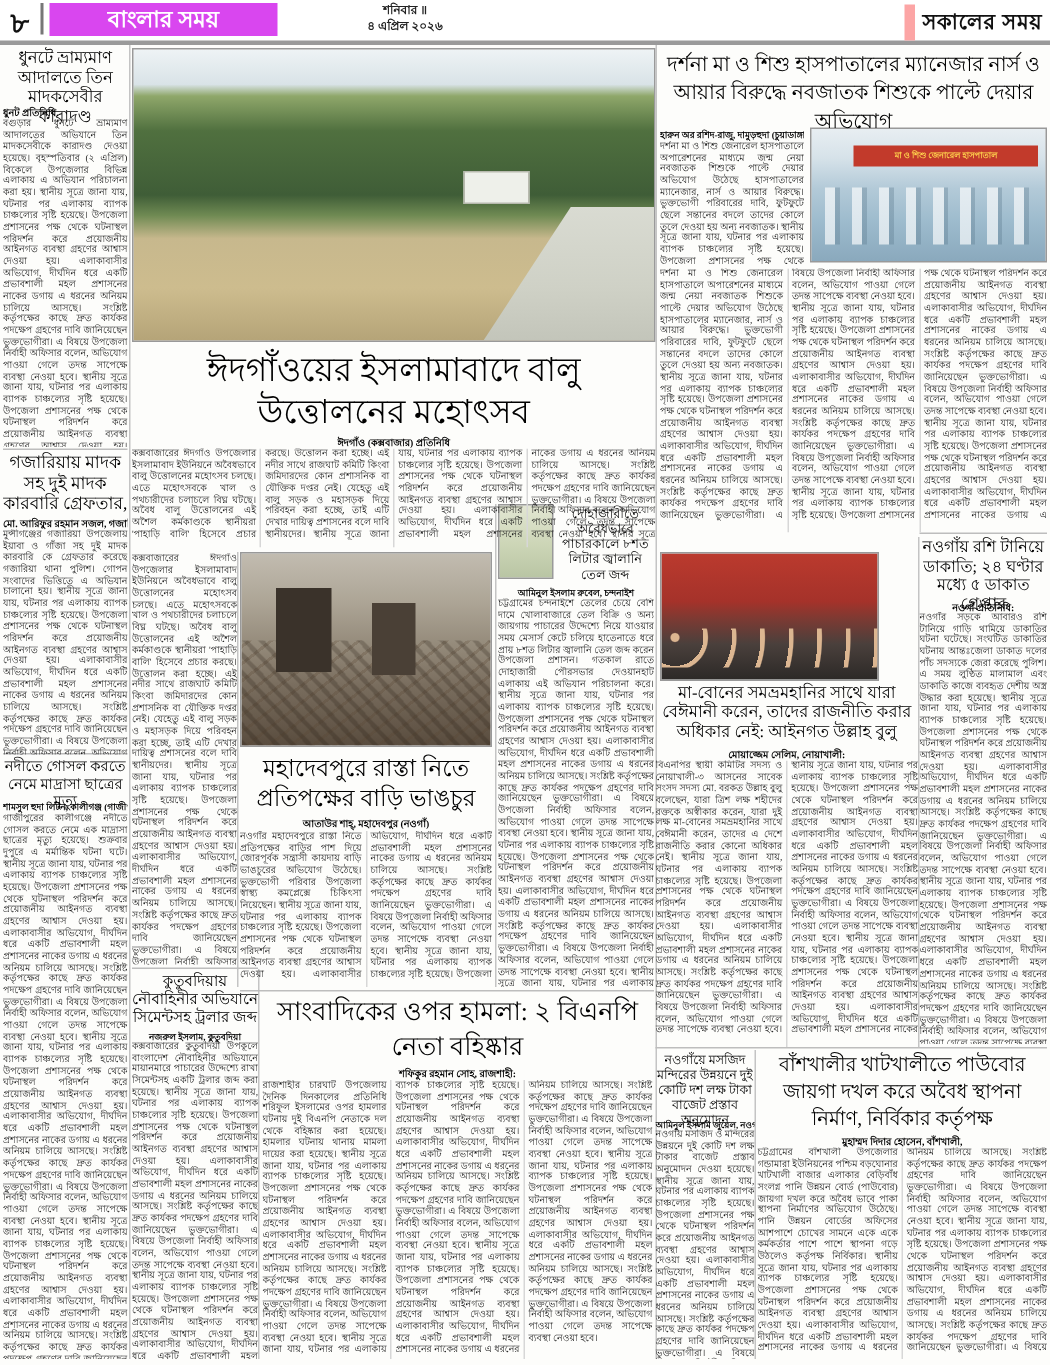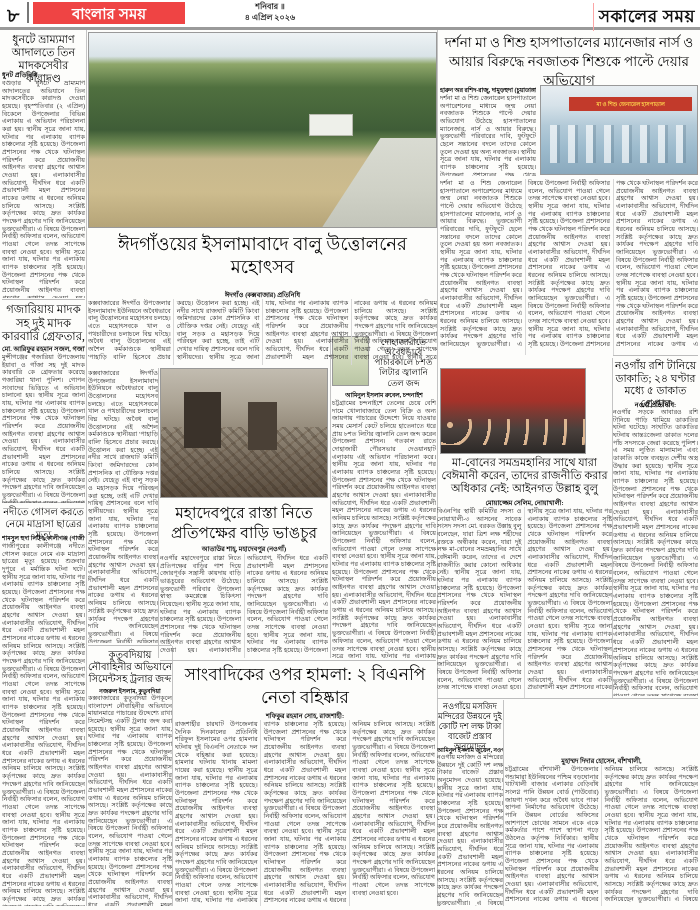--- a/index.html
+++ b/index.html
@@ -3,27 +3,27 @@
 <meta charset="utf-8">
 <style>
   html,body{margin:0;padding:0;background:#e8e8e8;}
   .page{position:relative;width:700px;height:910px;background:#fdfdfb;margin:0 auto;
         font-family:"Liberation Serif","DejaVu Serif",serif;color:#111;overflow:hidden;}
   
   .hdr{position:absolute;left:0;top:0;width:700px;height:27px;background:#fff;
        border-bottom:3px solid #9a9a9a;}
   .pgnum{position:absolute;left:7px;top:1px;font-size:19px;font-weight:bold;}
   .hdr-bar{position:absolute;left:27px;top:2px;width:2px;height:21px;background:#777;}
-  .sectionbox{position:absolute;left:33px;top:2px;width:152px;height:22px;background:#ef4444;
+  .sectionbox{position:absolute;left:33px;top:2px;width:152px;height:22px;background:#d946ef;
        color:#fff;font-size:15px;font-weight:bold;text-align:center;line-height:23px;
        font-family:"Liberation Sans",sans-serif;}
   .dateblk{position:absolute;left:225px;top:2px;width:90px;font-size:8px;line-height:1.35;
        text-align:center;font-weight:bold;color:#222;}
-  .masthead{position:absolute;right:5px;top:3px;font-size:17px;font-weight:bold;
-       border-left:1px solid #fca5a5;padding-left:5px;letter-spacing:.5px;
+  .masthead{position:absolute;right:5px;top:3px;font-size:14px;font-weight:bold;
+       border-left:7px solid #fca5a5;padding-left:5px;letter-spacing:.5px;
        font-family:"Liberation Sans",sans-serif;}
   
   .hl{position:absolute;font-weight:normal;text-align:center;line-height:1.18;color:#000;}
   .by{position:absolute;font-size:6.5px;font-weight:bold;text-align:center;color:#000;overflow:hidden;white-space:nowrap;}
   .bd{position:absolute;font-size:6.3px;line-height:1.22;text-align:justify;overflow:hidden;color:#1c1c1c;}
   .c2{column-count:2;column-gap:6px;column-rule:1px solid #d7d7d7;}
   .c3{column-count:3;column-gap:6px;column-rule:1px solid #d7d7d7;}
   .c4{column-count:4;column-gap:6px;column-rule:1px solid #d7d7d7;}
   
   .vrule{position:absolute;width:1px;background:#c4c4c4;}
@@ -55,21 +55,21 @@
   #ph-meeting{left:440px;top:368px;width:146px;height:86px;
     background:linear-gradient(180deg,#bb3a2e 0%,#a5322a 38%,#7c3a33 52%,#4a403c 72%,#2c2927 100%);}
   #ph-meeting::after{content:"";position:absolute;left:0;right:0;bottom:10%;height:30%;
     background:repeating-radial-gradient(circle at 9px 6px,#dcb691 0 2.6px,rgba(0,0,0,0) 3.4px 19px);}
   #ph-inset{left:332px;top:336px;width:37px;height:50px;
     background:linear-gradient(180deg,#e2e6d2 0%,#ccd5b6 55%,#b9c5a4 100%);}
   
   #hl-dhunot{left:2px;top:33px;width:83px;font-size:11px;}
   #hl-gajaria{left:2px;top:303px;width:83px;font-size:11.5px;}
   #hl-nodi{left:2px;top:506px;width:83px;font-size:9.8px;}
-  #hl-balu{left:90px;top:233px;width:345px;font-size:18px;line-height:1.25;}
+  #hl-balu{left:90px;top:233px;width:345px;font-size:22px;line-height:1.25;}
   #hl-kutubdia{left:88px;top:649px;width:84px;font-size:10px;}
   #hl-mohadebpur{left:160px;top:503px;width:168px;font-size:15.5px;line-height:1.3;}
   #hl-dohajari{left:371px;top:337px;width:65px;font-size:8.6px;text-align:center;}
   #hl-hospital{left:440px;top:34px;width:258px;font-size:13.5px;line-height:1.4;}
   #hl-roshi{left:613px;top:359px;width:85px;font-size:10.8px;}
   #hl-meeting{left:437px;top:456px;width:175px;font-size:11px;}
   #hl-shangbadik{left:175px;top:664px;width:260px;font-size:17px;line-height:1.35;}
   #hl-masjid{left:437px;top:702px;width:66px;font-size:8.4px;}
   #hl-banshkhali{left:505px;top:701px;width:193px;font-size:13px;line-height:1.4;}
   
@@ -184,16 +184,17 @@
   <div class="bd c2" id="bd-meeting">বিএনপির স্থায়ী কমিটির সদস্য ও নোয়াখালী-৩ আসনের সাবেক সংসদ সদস্য মো. বরকত উল্লাহ বুলু বলেছেন, যারা ত্রিশ লক্ষ শহীদের রক্তকে অস্বীকার করেন, যারা দুই লক্ষ মা-বোনের সমভ্রমহানির সাথে বেঈমানী করেন, তাদের এ দেশে রাজনীতি করার কোনো অধিকার নেই। স্থানীয় সূত্রে জানা যায়, ঘটনার পর এলাকায় ব্যাপক চাঞ্চল্যের সৃষ্টি হয়েছে। উপজেলা প্রশাসনের পক্ষ থেকে ঘটনাস্থল পরিদর্শন করে প্রয়োজনীয় আইনগত ব্যবস্থা গ্রহণের আশ্বাস দেওয়া হয়। এলাকাবাসীর অভিযোগ, দীর্ঘদিন ধরে একটি প্রভাবশালী মহল প্রশাসনের নাকের ডগায় এ ধরনের অনিয়ম চালিয়ে আসছে। সংশ্লিষ্ট কর্তৃপক্ষের কাছে দ্রুত কার্যকর পদক্ষেপ গ্রহণের দাবি জানিয়েছেন ভুক্তভোগীরা। এ বিষয়ে উপজেলা নির্বাহী অফিসার বলেন, অভিযোগ পাওয়া গেলে তদন্ত সাপেক্ষে ব্যবস্থা নেওয়া হবে। স্থানীয় সূত্রে জানা যায়, ঘটনার পর এলাকায় ব্যাপক চাঞ্চল্যের সৃষ্টি হয়েছে। উপজেলা প্রশাসনের পক্ষ থেকে ঘটনাস্থল পরিদর্শন করে প্রয়োজনীয় আইনগত ব্যবস্থা গ্রহণের আশ্বাস দেওয়া হয়। এলাকাবাসীর অভিযোগ, দীর্ঘদিন ধরে একটি প্রভাবশালী মহল প্রশাসনের নাকের ডগায় এ ধরনের অনিয়ম চালিয়ে আসছে। সংশ্লিষ্ট কর্তৃপক্ষের কাছে দ্রুত কার্যকর পদক্ষেপ গ্রহণের দাবি জানিয়েছেন ভুক্তভোগীরা। এ বিষয়ে উপজেলা নির্বাহী অফিসার বলেন, অভিযোগ পাওয়া গেলে তদন্ত সাপেক্ষে ব্যবস্থা নেওয়া হবে। স্থানীয় সূত্রে জানা যায়, ঘটনার পর এলাকায় ব্যাপক চাঞ্চল্যের সৃষ্টি হয়েছে। উপজেলা প্রশাসনের পক্ষ থেকে ঘটনাস্থল পরিদর্শন করে প্রয়োজনীয় আইনগত ব্যবস্থা গ্রহণের আশ্বাস দেওয়া হয়। এলাকাবাসীর অভিযোগ, দীর্ঘদিন ধরে একটি প্রভাবশালী মহল প্রশাসনের নাকের ডগায় এ ধরনের অনিয়ম চালিয়ে আসছে। সংশ্লিষ্ট কর্তৃপক্ষের কাছে দ্রুত কার্যকর পদক্ষেপ গ্রহণের দাবি জানিয়েছেন ভুক্তভোগীরা। এ বিষয়ে উপজেলা নির্বাহী অফিসার বলেন, অভিযোগ পাওয়া গেলে তদন্ত সাপেক্ষে ব্যবস্থা নেওয়া হবে। স্থানীয় সূত্রে জানা যায়, ঘটনার পর এলাকায় ব্যাপক চাঞ্চল্যের সৃষ্টি হয়েছে। উপজেলা প্রশাসনের পক্ষ থেকে ঘটনাস্থল পরিদর্শন করে প্রয়োজনীয় আইনগত ব্যবস্থা গ্রহণের আশ্বাস দেওয়া হয়। এলাকাবাসীর অভিযোগ, দীর্ঘদিন ধরে একটি প্রভাবশালী মহল প্রশাসনের নাকের ডগায় এ ধরনের অনিয়ম চালিয়ে আসছে। সংশ্লিষ্ট কর্তৃপক্ষের কাছে দ্রুত কার্যকর পদক্ষেপ গ্রহণের দাবি জানিয়েছেন ভুক্তভোগীরা। এ বিষয়ে উপজেলা নির্বাহী অফিসার বলেন, অভিযোগ পাওয়া গেলে তদন্ত সাপেক্ষে ব্যবস্থা নেওয়া হবে। </div>
 
   <div class="hl" id="hl-shangbadik">সাংবাদিকের ওপর হামলা: ২ বিএনপি নেতা বহিষ্কার</div>
   <div class="by" id="by-shangbadik">শফিকুর রহমান সোহ, রাজশাহী:</div>
   <div class="bd c3" id="bd-shangbadik">রাজশাহীর চারঘাট উপজেলায় দৈনিক দিনকালের প্রতিনিধি শরিফুল ইসলামের ওপর হামলার ঘটনায় দুই বিএনপি নেতাকে দল থেকে বহিষ্কার করা হয়েছে। হামলার ঘটনায় থানায় মামলা দায়ের করা হয়েছে। স্থানীয় সূত্রে জানা যায়, ঘটনার পর এলাকায় ব্যাপক চাঞ্চল্যের সৃষ্টি হয়েছে। উপজেলা প্রশাসনের পক্ষ থেকে ঘটনাস্থল পরিদর্শন করে প্রয়োজনীয় আইনগত ব্যবস্থা গ্রহণের আশ্বাস দেওয়া হয়। এলাকাবাসীর অভিযোগ, দীর্ঘদিন ধরে একটি প্রভাবশালী মহল প্রশাসনের নাকের ডগায় এ ধরনের অনিয়ম চালিয়ে আসছে। সংশ্লিষ্ট কর্তৃপক্ষের কাছে দ্রুত কার্যকর পদক্ষেপ গ্রহণের দাবি জানিয়েছেন ভুক্তভোগীরা। এ বিষয়ে উপজেলা নির্বাহী অফিসার বলেন, অভিযোগ পাওয়া গেলে তদন্ত সাপেক্ষে ব্যবস্থা নেওয়া হবে। স্থানীয় সূত্রে জানা যায়, ঘটনার পর এলাকায় ব্যাপক চাঞ্চল্যের সৃষ্টি হয়েছে। উপজেলা প্রশাসনের পক্ষ থেকে ঘটনাস্থল পরিদর্শন করে প্রয়োজনীয় আইনগত ব্যবস্থা গ্রহণের আশ্বাস দেওয়া হয়। এলাকাবাসীর অভিযোগ, দীর্ঘদিন ধরে একটি প্রভাবশালী মহল প্রশাসনের নাকের ডগায় এ ধরনের অনিয়ম চালিয়ে আসছে। সংশ্লিষ্ট কর্তৃপক্ষের কাছে দ্রুত কার্যকর পদক্ষেপ গ্রহণের দাবি জানিয়েছেন ভুক্তভোগীরা। এ বিষয়ে উপজেলা নির্বাহী অফিসার বলেন, অভিযোগ পাওয়া গেলে তদন্ত সাপেক্ষে ব্যবস্থা নেওয়া হবে। স্থানীয় সূত্রে জানা যায়, ঘটনার পর এলাকায় ব্যাপক চাঞ্চল্যের সৃষ্টি হয়েছে। উপজেলা প্রশাসনের পক্ষ থেকে ঘটনাস্থল পরিদর্শন করে প্রয়োজনীয় আইনগত ব্যবস্থা গ্রহণের আশ্বাস দেওয়া হয়। এলাকাবাসীর অভিযোগ, দীর্ঘদিন ধরে একটি প্রভাবশালী মহল প্রশাসনের নাকের ডগায় এ ধরনের অনিয়ম চালিয়ে আসছে। সংশ্লিষ্ট কর্তৃপক্ষের কাছে দ্রুত কার্যকর পদক্ষেপ গ্রহণের দাবি জানিয়েছেন ভুক্তভোগীরা। এ বিষয়ে উপজেলা নির্বাহী অফিসার বলেন, অভিযোগ পাওয়া গেলে তদন্ত সাপেক্ষে ব্যবস্থা নেওয়া হবে। স্থানীয় সূত্রে জানা যায়, ঘটনার পর এলাকায় ব্যাপক চাঞ্চল্যের সৃষ্টি হয়েছে। উপজেলা প্রশাসনের পক্ষ থেকে ঘটনাস্থল পরিদর্শন করে প্রয়োজনীয় আইনগত ব্যবস্থা গ্রহণের আশ্বাস দেওয়া হয়। এলাকাবাসীর অভিযোগ, দীর্ঘদিন ধরে একটি প্রভাবশালী মহল প্রশাসনের নাকের ডগায় এ ধরনের অনিয়ম চালিয়ে আসছে। সংশ্লিষ্ট কর্তৃপক্ষের কাছে দ্রুত কার্যকর পদক্ষেপ গ্রহণের দাবি জানিয়েছেন ভুক্তভোগীরা। এ বিষয়ে উপজেলা নির্বাহী অফিসার বলেন, অভিযোগ পাওয়া গেলে তদন্ত সাপেক্ষে ব্যবস্থা নেওয়া হবে। </div>
 
   <div class="hl" id="hl-masjid">নওগাঁয়ে মসজিদ মন্দিরের উন্নয়নে দুই কোটি দশ লক্ষ টাকা বাজেট প্রস্তাব অনুমোদন</div>
   <div class="by" id="by-masjid">আমিনুল ইসলাম জুয়েল, নওগাঁ</div>
   <div class="bd" id="bd-masjid">নওগাঁয় মসজিদ ও মন্দিরের উন্নয়নে দুই কোটি দশ লক্ষ টাকার বাজেট প্রস্তাব অনুমোদন দেওয়া হয়েছে। স্থানীয় সূত্রে জানা যায়, ঘটনার পর এলাকায় ব্যাপক চাঞ্চল্যের সৃষ্টি হয়েছে। উপজেলা প্রশাসনের পক্ষ থেকে ঘটনাস্থল পরিদর্শন করে প্রয়োজনীয় আইনগত ব্যবস্থা গ্রহণের আশ্বাস দেওয়া হয়। এলাকাবাসীর অভিযোগ, দীর্ঘদিন ধরে একটি প্রভাবশালী মহল প্রশাসনের নাকের ডগায় এ ধরনের অনিয়ম চালিয়ে আসছে। সংশ্লিষ্ট কর্তৃপক্ষের কাছে দ্রুত কার্যকর পদক্ষেপ গ্রহণের দাবি জানিয়েছেন ভুক্তভোগীরা। এ বিষয়ে উপজেলা নির্বাহী অফিসার বলেন, অভিযোগ পাওয়া গেলে তদন্ত সাপেক্ষে ব্যবস্থা নেওয়া হবে। স্থানীয় সূত্রে জানা যায়, ঘটনার পর এলাকায় ব্যাপক চাঞ্চল্যের সৃষ্টি হয়েছে। উপজেলা প্রশাসনের পক্ষ থেকে ঘটনাস্থল পরিদর্শন করে প্রয়োজনীয় আইনগত ব্যবস্থা গ্রহণের আশ্বাস দেওয়া হয়। এলাকাবাসীর অভিযোগ, দীর্ঘদিন ধরে একটি প্রভাবশালী মহল প্রশাসনের নাকের ডগায় এ ধরনের অনিয়ম চালিয়ে আসছে। সংশ্লিষ্ট কর্তৃপক্ষের কাছে দ্রুত কার্যকর পদক্ষেপ গ্রহণের দাবি জানিয়েছেন ভুক্তভোগীরা। এ বিষয়ে উপজেলা নির্বাহী অফিসার বলেন, অভিযোগ পাওয়া গেলে তদন্ত সাপেক্ষে ব্যবস্থা নেওয়া হবে। </div>
 
+  <div class="hl" id="hl-banshkhali">বাঁশখালীর খাটখালীতে পাউবোর জায়গা দখল করে অবৈধ স্থাপনা নির্মাণ, নির্বিকার কর্তৃপক্ষ</div>
   <div class="by" id="by-banshkhali">মুহাম্মদ দিদার হোসেন, বাঁশখালী,</div>
   <div class="bd c2" id="bd-banshkhali">চট্টগ্রামের বাঁশখালী উপজেলার গন্ডামারা ইউনিয়নের পশ্চিম বড়ঘোনার খাটখালী বাজার এলাকার বেড়িবাঁধ সংলগ্ন পানি উন্নয়ন বোর্ড (পাউবোর) জায়গা দখল করে অবৈধ ভাবে পাকা স্থাপনা নির্মাণের অভিযোগ উঠেছে। পানি উন্নয়ন বোর্ডের অফিসের আশপাশে চোখের সামনে একে একে কর্মকর্তার পাশে পাশে স্থাপনা গড়ে উঠলেও কর্তৃপক্ষ নির্বিকার। স্থানীয় সূত্রে জানা যায়, ঘটনার পর এলাকায় ব্যাপক চাঞ্চল্যের সৃষ্টি হয়েছে। উপজেলা প্রশাসনের পক্ষ থেকে ঘটনাস্থল পরিদর্শন করে প্রয়োজনীয় আইনগত ব্যবস্থা গ্রহণের আশ্বাস দেওয়া হয়। এলাকাবাসীর অভিযোগ, দীর্ঘদিন ধরে একটি প্রভাবশালী মহল প্রশাসনের নাকের ডগায় এ ধরনের অনিয়ম চালিয়ে আসছে। সংশ্লিষ্ট কর্তৃপক্ষের কাছে দ্রুত কার্যকর পদক্ষেপ গ্রহণের দাবি জানিয়েছেন ভুক্তভোগীরা। এ বিষয়ে উপজেলা নির্বাহী অফিসার বলেন, অভিযোগ পাওয়া গেলে তদন্ত সাপেক্ষে ব্যবস্থা নেওয়া হবে। স্থানীয় সূত্রে জানা যায়, ঘটনার পর এলাকায় ব্যাপক চাঞ্চল্যের সৃষ্টি হয়েছে। উপজেলা প্রশাসনের পক্ষ থেকে ঘটনাস্থল পরিদর্শন করে প্রয়োজনীয় আইনগত ব্যবস্থা গ্রহণের আশ্বাস দেওয়া হয়। এলাকাবাসীর অভিযোগ, দীর্ঘদিন ধরে একটি প্রভাবশালী মহল প্রশাসনের নাকের ডগায় এ ধরনের অনিয়ম চালিয়ে আসছে। সংশ্লিষ্ট কর্তৃপক্ষের কাছে দ্রুত কার্যকর পদক্ষেপ গ্রহণের দাবি জানিয়েছেন ভুক্তভোগীরা। এ বিষয়ে উপজেলা নির্বাহী অফিসার বলেন, অভিযোগ পাওয়া গেলে তদন্ত সাপেক্ষে ব্যবস্থা নেওয়া হবে। স্থানীয় সূত্রে জানা যায়, ঘটনার পর এলাকায় ব্যাপক চাঞ্চল্যের সৃষ্টি হয়েছে। উপজেলা প্রশাসনের পক্ষ থেকে ঘটনাস্থল পরিদর্শন করে প্রয়োজনীয় আইনগত ব্যবস্থা গ্রহণের আশ্বাস দেওয়া হয়। এলাকাবাসীর অভিযোগ, দীর্ঘদিন ধরে একটি প্রভাবশালী মহল প্রশাসনের নাকের ডগায় এ ধরনের অনিয়ম চালিয়ে আসছে। সংশ্লিষ্ট কর্তৃপক্ষের কাছে দ্রুত কার্যকর পদক্ষেপ গ্রহণের দাবি জানিয়েছেন ভুক্তভোগীরা। এ বিষয়ে উপজেলা নির্বাহী অফিসার বলেন, অভিযোগ পাওয়া গেলে তদন্ত সাপেক্ষে ব্যবস্থা নেওয়া হবে। </div>
 
 </div>
 
 </body></html>

